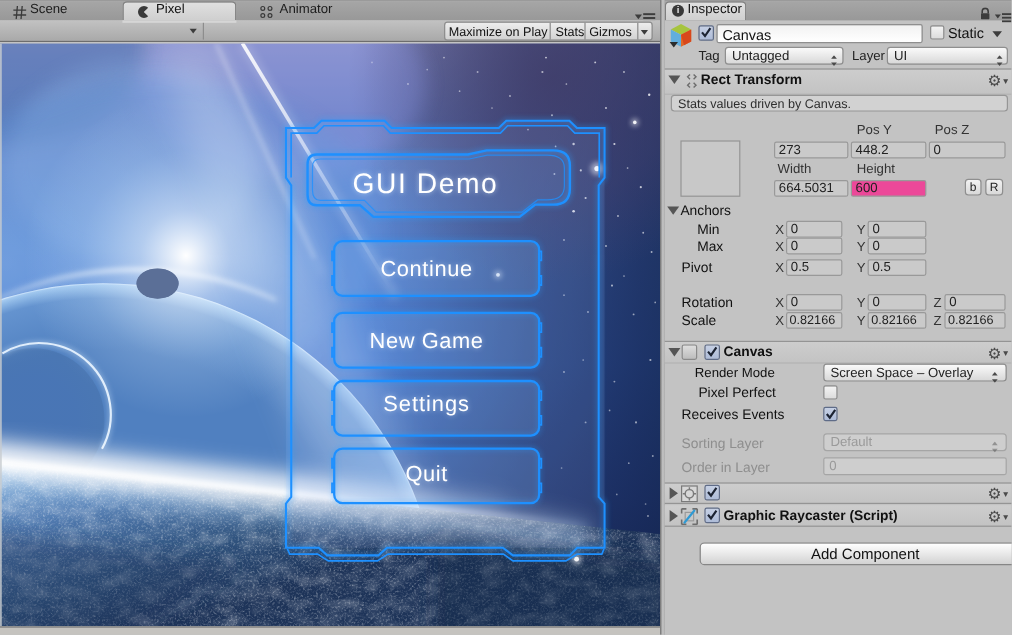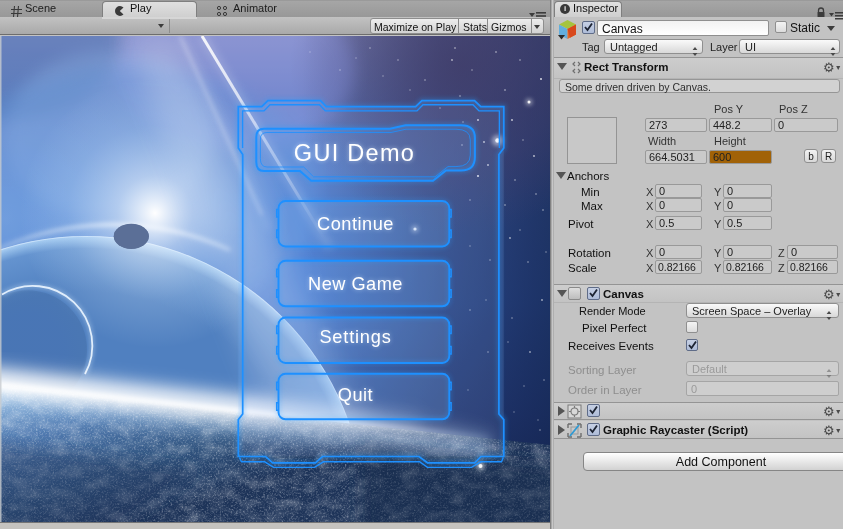--- a/index.html
+++ b/index.html
@@ -21,21 +21,21 @@
       </svg>
     </div>
     <div class="abs" style="left:25px;top:2px;font-size:11px;color:#1c1c1c;">Scene</div>
 
     <div class="abs" style="left:102px;top:1px;width:95px;height:16px;background:linear-gradient(#e0e0e0,#cfcfcf);border:1px solid #7f7f7f;border-bottom:none;border-radius:4px 4px 0 0;"></div>
     <div class="abs" style="left:114px;top:3px;width:12px;height:12px;">
       <svg width="12" height="12">
           <path d="M6,1 A5,5 0 1 0 6,11 A5,5 0 0 0 9.5,9.5 L5.8,6 L9.5,2.5 A5,5 0 0 0 6,1 Z" fill="#3a3a3a"></path>
         </svg>
     </div>
-    <div class="abs" style="left:130px;top:2px;font-size:11px;color:#111;">Play</div>
+    <div class="abs" style="left:130px;top:2px;font-size:11px;color:#111;">Pixel</div>
 
     <div class="abs" style="left:216px;top:3px;width:12px;height:12px;">
       <svg width="12" height="12">
         <circle cx="3" cy="3" r="1.6" fill="none" stroke="#3a3a3a" stroke-width="1"></circle>
         <circle cx="9" cy="3" r="1.6" fill="none" stroke="#3a3a3a" stroke-width="1"></circle>
         <circle cx="3" cy="9" r="1.6" fill="none" stroke="#3a3a3a" stroke-width="1"></circle>
         <circle cx="9" cy="9" r="1.6" fill="none" stroke="#3a3a3a" stroke-width="1"></circle>
       </svg>
     </div>
     <div class="abs" style="left:233px;top:2px;font-size:11px;color:#1c1c1c;">Animator</div>
@@ -388,34 +388,34 @@
         <path d="M7,3 L5,5 L7,7"></path>
           <path d="M10,3 L12,5 L10,7"></path>
         <path d="M7,10 L5,12 L7,14"></path>
           <path d="M10,10 L12,12 L10,14"></path>
       </svg>
     </div>
     <div class="abs" style="left:30px;top:61px;font-size:11.5px;font-weight:bold;color:#111;">Rect Transform</div>
     <div class="abs" style="left:269px;top:60px;font-size:13px;color:#4a4a4a;">⚙<span style="font-size:7px;vertical-align:2px;">▼</span></div>
 
     <div class="abs" style="left:5px;top:79px;width:281px;height:14px;background:#d2d2d2;border:1px solid #969696;border-radius:3px;"></div>
-    <div class="abs" style="left:11px;top:81px;font-size:10.5px;color:#2e2e2e;">Some driven driven by Canvas.</div>
+    <div class="abs" style="left:11px;top:81px;font-size:10.5px;color:#2e2e2e;">Stats values driven by Canvas.</div>
 
     <div class="abs" style="left:94px;top:103px;font-size:11px;color:#333;margin-top:16px;">Pos X</div>
     <div class="abs" style="left:160px;top:103px;font-size:11px;color:#333;">Pos Y</div>
     <div class="abs" style="left:225px;top:103px;font-size:11px;color:#333;">Pos Z</div>
     <div class="abs" style="left:91px;top:118px;width:62px;height:14px;background:#cacaca;border:1px solid #999;border-radius:2px;font-size:11px;color:#222;padding:0 3px;line-height:12px;">273</div>
     <div class="abs" style="left:155px;top:118px;width:63px;height:14px;background:#cacaca;border:1px solid #999;border-radius:2px;font-size:11px;color:#222;padding:0 3px;line-height:12px;">448.2</div>
     <div class="abs" style="left:220px;top:118px;width:64px;height:14px;background:#cacaca;border:1px solid #999;border-radius:2px;font-size:11px;color:#222;padding:0 3px;line-height:12px;">0</div>
 
     <div class="abs" style="left:13px;top:117px;width:50px;height:47px;background:#c8c8c8;border:1px solid #949494;"></div>
     <div class="abs" style="left:94px;top:135px;font-size:11px;color:#333;">Width</div>
     <div class="abs" style="left:160px;top:135px;font-size:11px;color:#333;">Height</div>
     <div class="abs" style="left:91px;top:150px;width:62px;height:14px;background:#cacaca;border:1px solid #999;border-radius:2px;font-size:11px;color:#222;padding:0 3px;line-height:12px;">664.5031</div>
-    <div class="abs" style="left:155px;top:150px;width:63px;height:14px;background:#a16207;border:1px solid #999;border-radius:2px;font-size:11px;color:#222;padding:0 3px;line-height:12px;">600</div>
+    <div class="abs" style="left:155px;top:150px;width:63px;height:14px;background:#ec4899;border:1px solid #999;border-radius:2px;font-size:11px;color:#222;padding:0 3px;line-height:12px;">600</div>
     <div class="abs" style="left:250px;top:149px;width:14px;height:14px;background:linear-gradient(#f2f2f2,#d8d8d8);border:1px solid #8f8f8f;border-radius:3px;font-size:10px;color:#222;text-align:center;line-height:13px;">b</div>
     <div class="abs" style="left:267px;top:149px;width:15px;height:14px;background:linear-gradient(#f2f2f2,#d8d8d8);border:1px solid #8f8f8f;border-radius:3px;font-size:10px;color:#222;text-align:center;line-height:13px;">R</div>
 
     <div class="abs" style="left:2px;top:172px;width:0;height:0;border-left:5px solid transparent;border-right:5px solid transparent;border-top:7px solid #555;"></div>
     <div class="abs" style="left:13px;top:170px;font-size:11.5px;color:#111;">Anchors</div>
     <div class="abs" style="left:27px;top:186px;font-size:11.5px;color:#111;">Min</div>
     <div class="abs" style="left:92px;top:186px;font-size:11px;color:#333;">X</div>
     <div class="abs" style="left:101px;top:184px;width:47px;height:14px;background:#cacaca;border:1px solid #999;border-radius:2px;font-size:11px;color:#222;padding:0 3px;line-height:12px;">0</div>
     <div class="abs" style="left:160px;top:186px;font-size:11px;color:#333;">Y</div>
     <div class="abs" style="left:169px;top:184px;width:49px;height:14px;background:#cacaca;border:1px solid #999;border-radius:2px;font-size:11px;color:#222;padding:0 3px;line-height:12px;">0</div>

